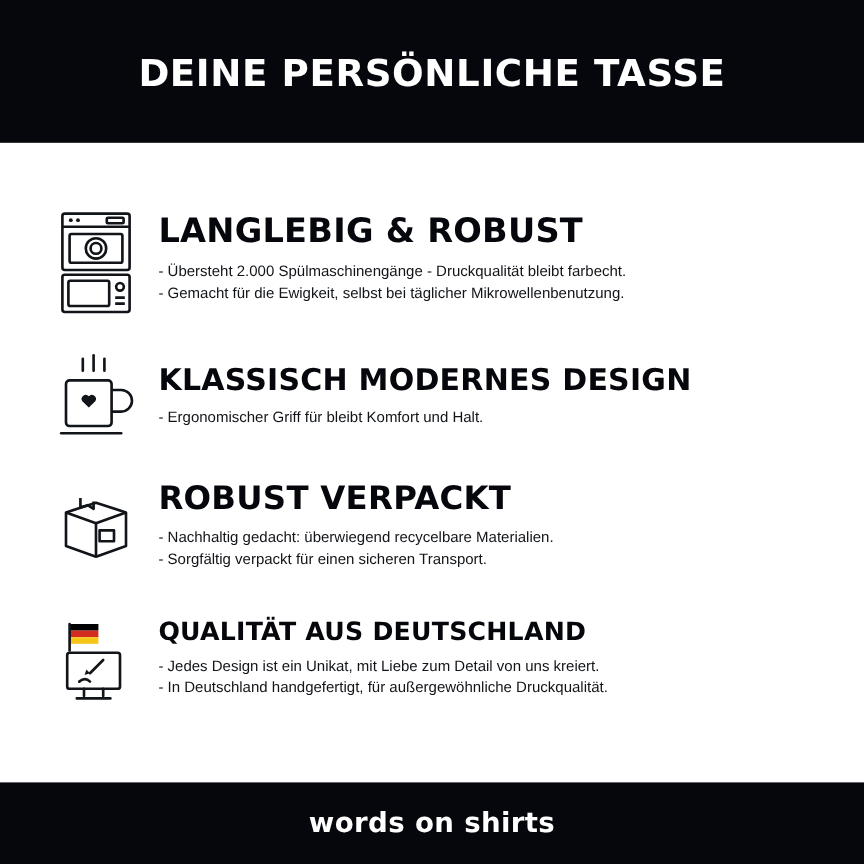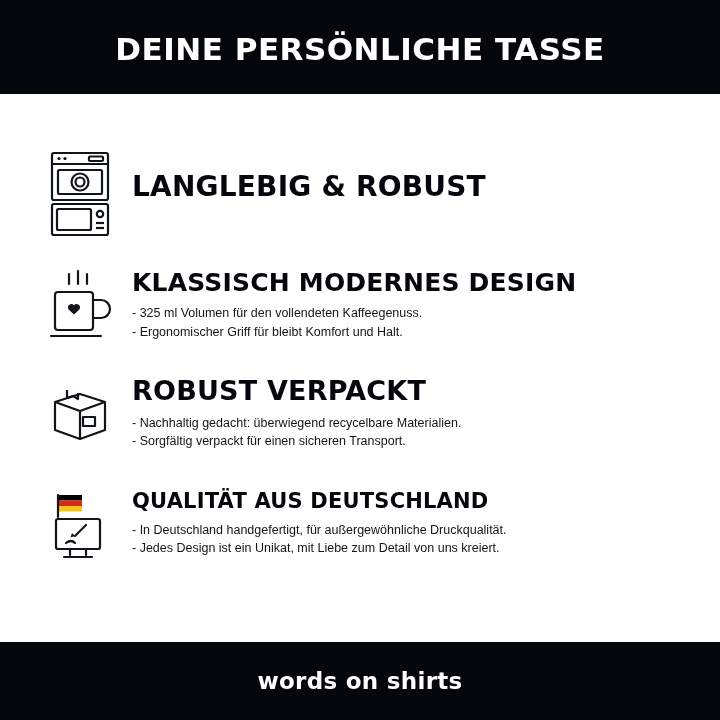--- a/index.html
+++ b/index.html
@@ -18,21 +18,21 @@
     position: relative;
     width: 720px;
     height: 720px;
     background: #ffffff;
     display: flex;
     flex-direction: column;
   }
   
   .header-bar {
     background: #05070c;
-    height: 94px;
+    height: 119px;
     display: flex;
     align-items: center;
     justify-content: center;
     padding-top: 4px;
   }
   .header-title {
     color: #ffffff;
     font-size: 31px;
     font-weight: bold;
     letter-spacing: 0.5px;
@@ -91,21 +91,21 @@
   .feature.f2 { margin-top: 14px; }
   .feature.f2 .feature-title { font-size: 25px; }
   .feature.f3 { margin-top: 18px; }
   .feature.f3 .feature-title { font-size: 27px; }
   .feature.f4 { margin-top: 22px; }
   .feature.f4 .feature-title { font-size: 21px; }
 
   
   .footer-bar {
     background: #05070c;
-    height: 78px;
+    height: 68px;
     display: flex;
     align-items: center;
     justify-content: center;
   }
   .footer-text {
     color: #ffffff;
     font-size: 23px;
     font-weight: bold;
     letter-spacing: 0.3px;
     font-family: "DejaVu Sans", sans-serif;
@@ -138,20 +138,24 @@
 
           <rect x="3" y="54" width="56" height="31" rx="2"></rect>
           <rect x="8" y="59" width="34" height="21" rx="1.5"></rect>
           <circle cx="51" cy="64" r="3.2"></circle>
           <line x1="47" y1="73" x2="55" y2="73"></line>
           <line x1="47" y1="78" x2="55" y2="78"></line>
         </svg>
       </div>
       <div class="feature-body">
         <h2 class="feature-title">LANGLEBIG &amp; ROBUST</h2>
+        <ul class="feature-lines">
+          <li>- Übersteht 2.000 Spülmaschinengänge - Druckqualität bleibt farbecht.</li>
+          <li>- Gemacht für die Ewigkeit, selbst bei täglicher Mikrowellenbenutzung.</li>
+        </ul>
       </div>
     </div>
 
     <div class="feature f2">
       <div class="feature-icon">
         <svg width="66" height="80" viewBox="0 0 66 80" fill="none" stroke="#111418" stroke-width="2.2">
 
           <line x1="22" y1="6" x2="22" y2="16" stroke-linecap="round"></line>
           <line x1="31" y1="3" x2="31" y2="16" stroke-linecap="round"></line>
           <line x1="40" y1="6" x2="40" y2="16" stroke-linecap="round"></line>
@@ -160,21 +164,20 @@
           <path d="M46 32 h8 a7 7 0 0 1 0 18 h-8"></path>
 
           <path d="M27 46.5 l-5.4-5.1 a3.4 3.4 0 0 1 5.4-4.1 a3.4 3.4 0 0 1 5.4 4.1 z" fill="#111418" stroke="none"></path>
 
           <path d="M4 68 h50" stroke-linecap="round"></path>
         </svg>
       </div>
       <div class="feature-body">
         <h2 class="feature-title">KLASSISCH MODERNES DESIGN</h2>
         <ul class="feature-lines">
-          <li>- 325 ml Volumen für den vollendeten Kaffeegenuss.</li>
           <li>- Ergonomischer Griff für bleibt Komfort und Halt.</li>
         </ul>
       </div>
     </div>
 
     <div class="feature f3">
       <div class="feature-icon">
         <svg width="66" height="64" viewBox="0 0 66 64" fill="none" stroke="#111418" stroke-width="2.2" stroke-linejoin="round">
           <path d="M8 18 L33 10 L58 18 L58 46 L33 55 L8 46 Z"></path>
           <path d="M8 18 L33 27 L58 18"></path>
@@ -207,22 +210,22 @@
           <path d="M26 60 L26 66 M42 60 L42 66 M20 68 L48 68" stroke-linecap="round"></path>
 
           <path d="M42 36 L31 47" stroke-linecap="round"></path>
           <path d="M31 47 l-4.5 1.5 l1.5 -4.5 z" fill="#111418" stroke="none"></path>
           <path d="M22 54 q5 -4 9 0" stroke-linecap="round"></path>
         </svg>
       </div>
       <div class="feature-body">
         <h2 class="feature-title">QUALITÄT AUS DEUTSCHLAND</h2>
         <ul class="feature-lines">
+          <li>- Jedes Design ist ein Unikat, mit Liebe zum Detail von uns kreiert.</li>
           <li>- In Deutschland handgefertigt, für außergewöhnliche Druckqualität.</li>
-          <li>- Jedes Design ist ein Unikat, mit Liebe zum Detail von uns kreiert.</li>
         </ul>
       </div>
     </div>
 
   </div>
 
   <div class="footer-bar">
     <div class="footer-text">words on shirts</div>
   </div>
 

